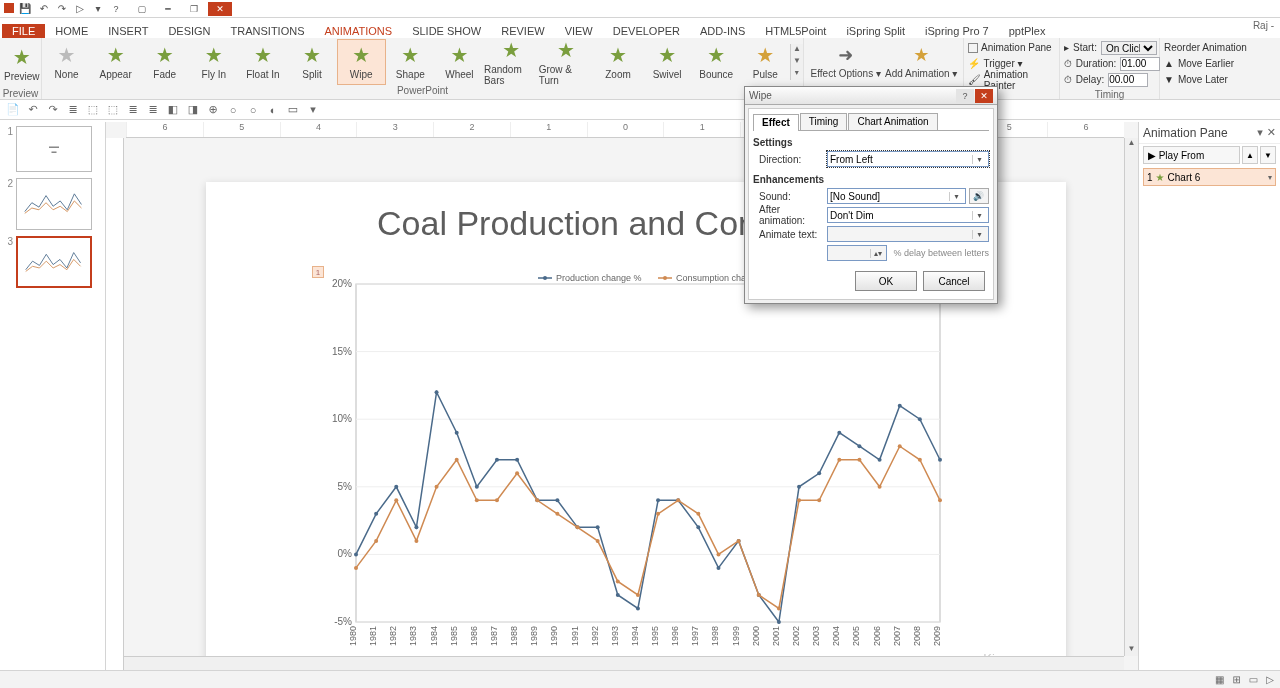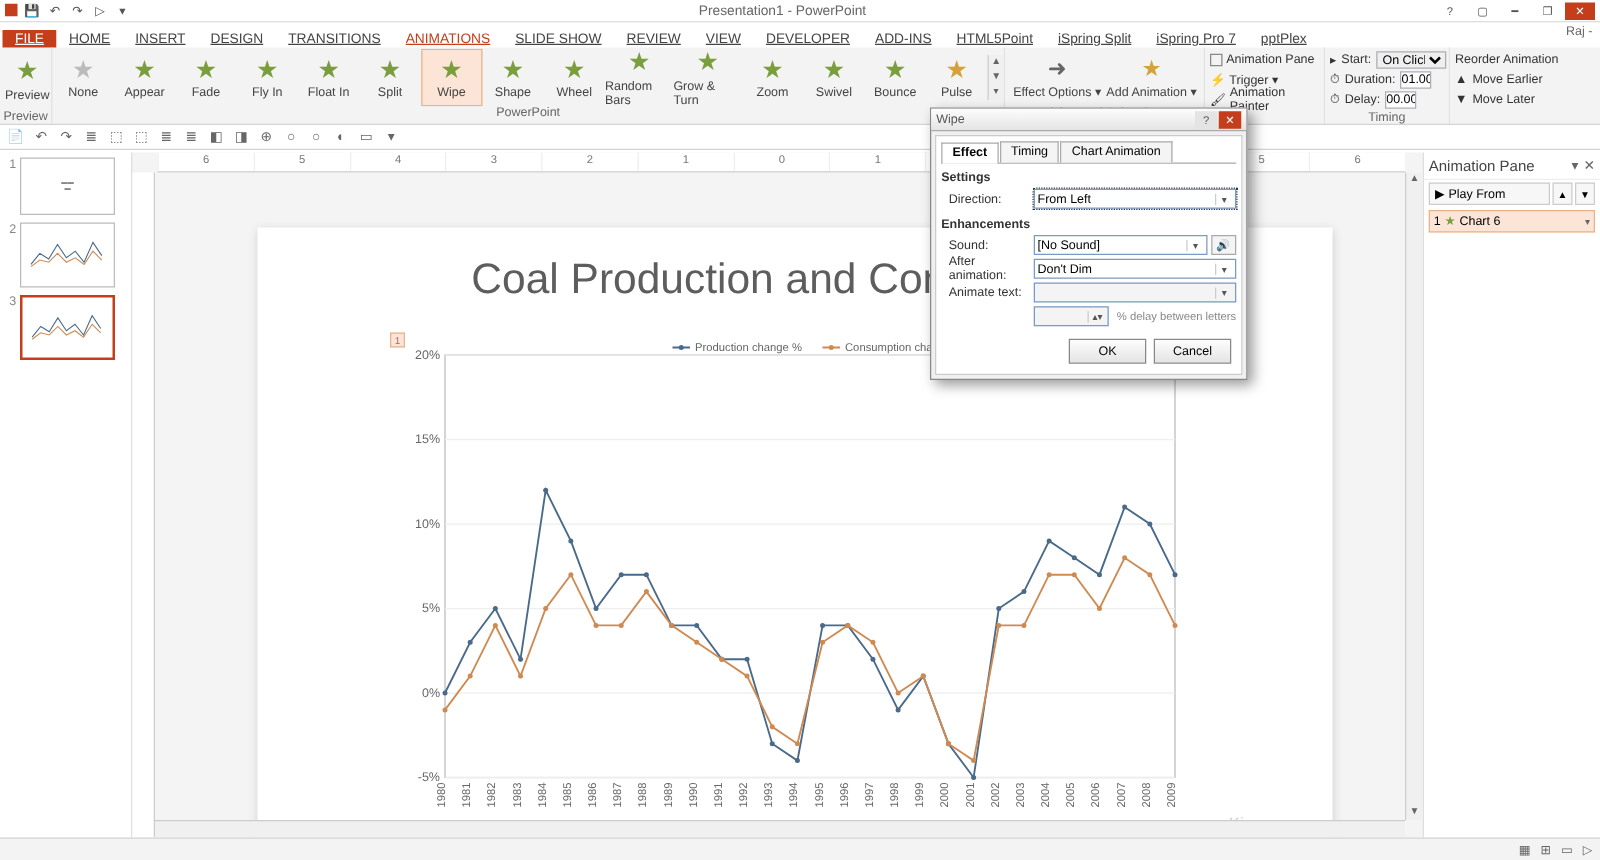--- a/index.html
+++ b/index.html
@@ -11,41 +11,41 @@
 .titlebar .piece { width: 10px; height: 10px; background: #c43e1c; }
 .titlebar .qat-icon { width: 12px; height: 12px; color: #555; font-size: 10px; display:flex; align-items:center; justify-content:center;}
 .titlebar .title-center { flex: 1; text-align: center; color: #666; font-size: 11px; }
 .titlebar .win-controls { display: flex; gap: 2px; padding-right: 4px; }
 .titlebar .win-btn { width: 24px; height: 14px; display: flex; align-items: center; justify-content: center; font-size: 9px; color: #555; }
 .titlebar .win-btn.close { background:#c43e1c; color:#fff;}
 .user-label { position:absolute; right:6px; top:20px; font-size:10px; color:#666;}
 
 
 .ribbon-tabs { height: 20px; display: flex; align-items: flex-end; padding-left: 2px; background:#fff;}
-.ribbon-tabs .tab { padding: 1px 10px; font-size: 11px; color: #444; cursor: pointer; text-decoration: underline; }
+.ribbon-tabs .tab { padding: 1px 10px; font-size: 11px; color: #444; cursor: pointer; }
 .ribbon-tabs .tab.file { background: #c43e1c; color: #fff; }
 .ribbon-tabs .tab.active { color: #c43e1c; }
 
 
 .ribbon { height: 62px; background: #f3f3f3; border-bottom: 1px solid #d4d4d4; display: flex; }
 .ribbon-group { border-right: 1px solid #e1e1e1; display:flex; flex-direction:column; }
 .ribbon-group .body { flex:1; display:flex; align-items:center; padding:2px 4px;}
 .ribbon-group .label { text-align:center; font-size:10px; color:#666; height:14px; line-height:12px;}
 .anim-btn { width: 52px; display:flex; flex-direction:column; align-items:center; justify-content:center; gap:2px; font-size:10px; color:#444; height:46px;}
 .anim-btn.wide{width:58px;}
 .anim-btn .glyph { width:24px;height:24px;display:flex;align-items:center;justify-content:center;color:#7a9e3e;font-size:20px;}
 .anim-btn .glyph.star::before{content:"★";}
 .anim-btn.selected{background:#fce5d6;border:1px solid #e8b28a;}
 .preview-group{width:42px;}
 .preview-group .anim-btn{width:40px;}
 .gallery{display:flex;overflow:hidden;}
 .vert-btn { width:88px;display:flex;flex-direction:column;align-items:center;font-size:10px;color:#444;justify-content:center;gap:2px;}
 .vert-btn .glyph{font-size:18px;color:#666;}
 .mini-row{display:flex;align-items:center;gap:4px;font-size:10px;color:#333;height:15px;}
-.mini-row input{width:25px;height:14px;font-size:10px;border:1px solid #abadb3;padding:0 0;}
+.mini-row input{width:40px;height:14px;font-size:10px;border:1px solid #abadb3;padding:0 0;}
 .mini-row select{width:56px;height:14px;font-size:10px;border:1px solid #abadb3;}
 .check-row{display:flex;align-items:center;gap:3px;font-size:10px;color:#333;height:15px;}
 .check-row .cb{width:10px;height:10px;border:1px solid #888;}
 .scroll-v{width:14px;display:flex;flex-direction:column;background:#f0f0f0;border-left:1px solid #ccc;}
 .scroll-v .arr{height:12px;text-align:center;font-size:8px;color:#666;}
 
 
 .qat-row{height:20px;background:#fff;border-bottom:1px solid #d4d4d4;display:flex;align-items:center;padding-left:6px;gap:6px;}
 .qat-row .i{width:14px;height:14px;font-size:11px;color:#666;display:flex;align-items:center;justify-content:center;}
 
@@ -118,21 +118,20 @@
 
 <div class="titlebar">
   <div class="left-icons">
     <div class="piece"></div>
     <div class="qat-icon">💾</div>
     <div class="qat-icon">↶</div>
     <div class="qat-icon">↷</div>
     <div class="qat-icon">▷</div>
     <div class="qat-icon">▾</div>
   </div>
-  <div class="title-center">Presentation1 - PowerPoint</div>
   <div class="win-controls">
     <div class="win-btn">?</div>
     <div class="win-btn">▢</div>
     <div class="win-btn">━</div>
     <div class="win-btn">❐</div>
     <div class="win-btn close">✕</div>
   </div>
 </div>
 <div class="user-label">Raj -</div>
 

